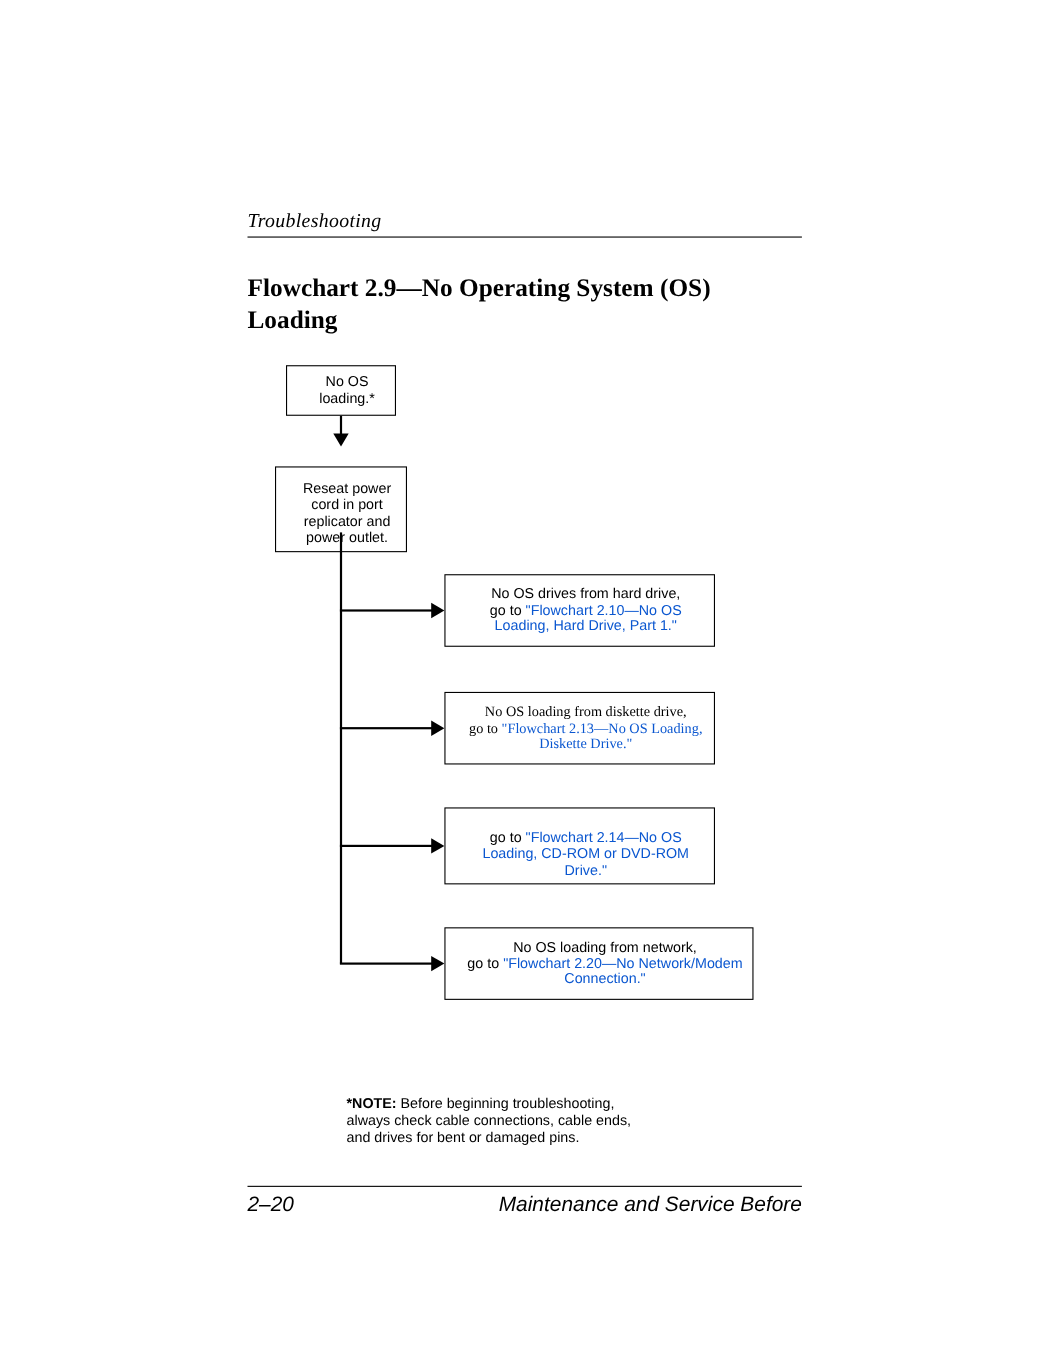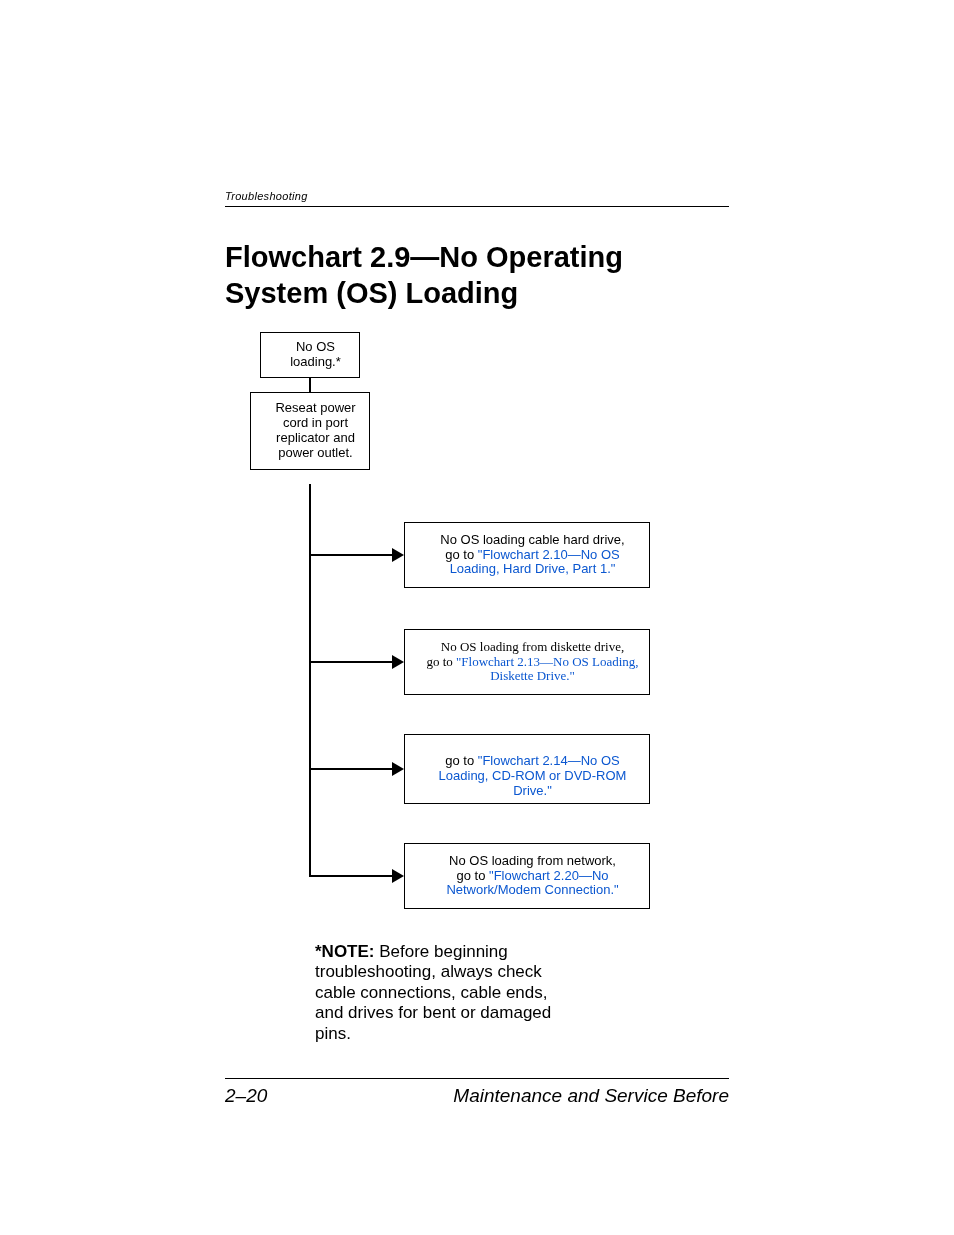--- a/index.html
+++ b/index.html
@@ -17,33 +17,33 @@
     padding: 190px 110px 0 110px;
   }
   .header-region {
     position: absolute;
     top: 190px;
     left: 225px;
     right: 225px;
   }
   .running-head {
     font-style: italic;
-    font-size: 11px;
-    font-family: Liberation Sans, sans-serif;
+    font-size: 18px;
+    font-family: Liberation Serif, serif;
     letter-spacing: 0.3px;
   }
   .head-rule {
     border: none;
     border-top: 1.5px solid #000;
     margin: 4px 0 28px 0;
   }
   .title {
-    font-family: Liberation Sans, sans-serif;
+    font-family: Liberation Serif, serif;
     font-weight: 900;
-    font-size: 29px;
+    font-size: 23px;
     line-height: 1.25;
     margin-top: 32px;
   }
 
   
   .flow {
     position: absolute;
     top: 332px;
     left: 240px;
     right: 225px;
@@ -92,25 +92,25 @@
     position: absolute;
     width: 0; height: 0;
     border-top: 7px solid transparent;
     border-bottom: 7px solid transparent;
     border-left: 12px solid #000;
   }
 
   
   .note {
     position: absolute;
-    top: 942px;
+    top: 995px;
     left: 315px;
     width: 260px;
     font-family: "Arial Narrow", Arial, sans-serif;
-    font-size: 17px;
+    font-size: 13px;
     line-height: 1.2;
   }
 
   
   .footer {
     position: absolute;
     left: 225px;
     right: 225px;
     top: 1078px;
   }
@@ -140,31 +140,31 @@
 
   <div class="flow">
 
     <div class="box" style="left:20px; top:0; width:100px; height:46px;">
       <div class="inner">No OS loading.*</div>
     </div>
 
     <div class="vline" style="left:69px; top:46px; height:18px;"></div>
     <div class="arrow-down" style="left:62.5px; top:62px;"></div>
 
-    <div class="box" style="left:10px; top:60px; width:120px; height:78px;">
+    <div class="box" style="left:10px; top:92px; width:120px; height:78px;justify-content:flex-end;">
       <div class="inner">Reseat power cord in port replicator and power outlet.</div>
     </div>
 
     <div class="vline" style="left:69px; top:152px; height:392px;"></div>
 
     <div class="hline" style="left:69px; top:222px; width:85px;"></div>
     <div class="arrow-right" style="left:152px; top:215.5px;"></div>
     <div class="box" style="left:164px; top:190px; width:246px; height:66px;">
       <div class="inner">
-        <span>No OS loading cable hard drive,</span><br>
+        <span>No OS drives from hard drive,</span><br>
         <span>go to </span><a href="#" class="link">"Flowchart 2.10—No OS Loading, Hard Drive, Part 1."</a>
       </div>
     </div>
 
     <div class="hline" style="left:69px; top:329px; width:85px;"></div>
     <div class="arrow-right" style="left:152px; top:322.5px;"></div>
     <div class="box" style="left:164px; top:297px; width:246px; height:66px;font-family:Liberation Serif, serif;">
       <div class="inner">
         <span>No OS loading from diskette drive,</span><br>
         <span>go to </span><a href="#" class="link">"Flowchart 2.13—No OS Loading, Diskette Drive."</a>
@@ -175,21 +175,21 @@
     <div class="arrow-right" style="left:152px; top:429.5px;"></div>
     <div class="box" style="left:164px; top:402px; width:246px; height:70px;">
       <div class="inner">
         <br>
         <span>go to </span><a href="#" class="link">"Flowchart 2.14—No OS Loading, CD-ROM or DVD-ROM Drive."</a>
       </div>
     </div>
 
     <div class="hline" style="left:69px; top:543px; width:85px;"></div>
     <div class="arrow-right" style="left:152px; top:536.5px;"></div>
-    <div class="box" style="left:164px; top:511px; width:246px; height:66px;">
+    <div class="box" style="left:164px; top:511px; width:281px; height:66px;">
       <div class="inner">
         <span>No OS loading from network,</span><br>
         <span>go to </span><a href="#" class="link">"Flowchart 2.20—No Network/Modem Connection."</a>
       </div>
     </div>
 
   </div>
 
   <div class="note">
     <span style="font-weight:bold;">*NOTE:</span><span> Before beginning troubleshooting, always check cable connections, cable ends, and drives for bent or damaged pins.</span>

